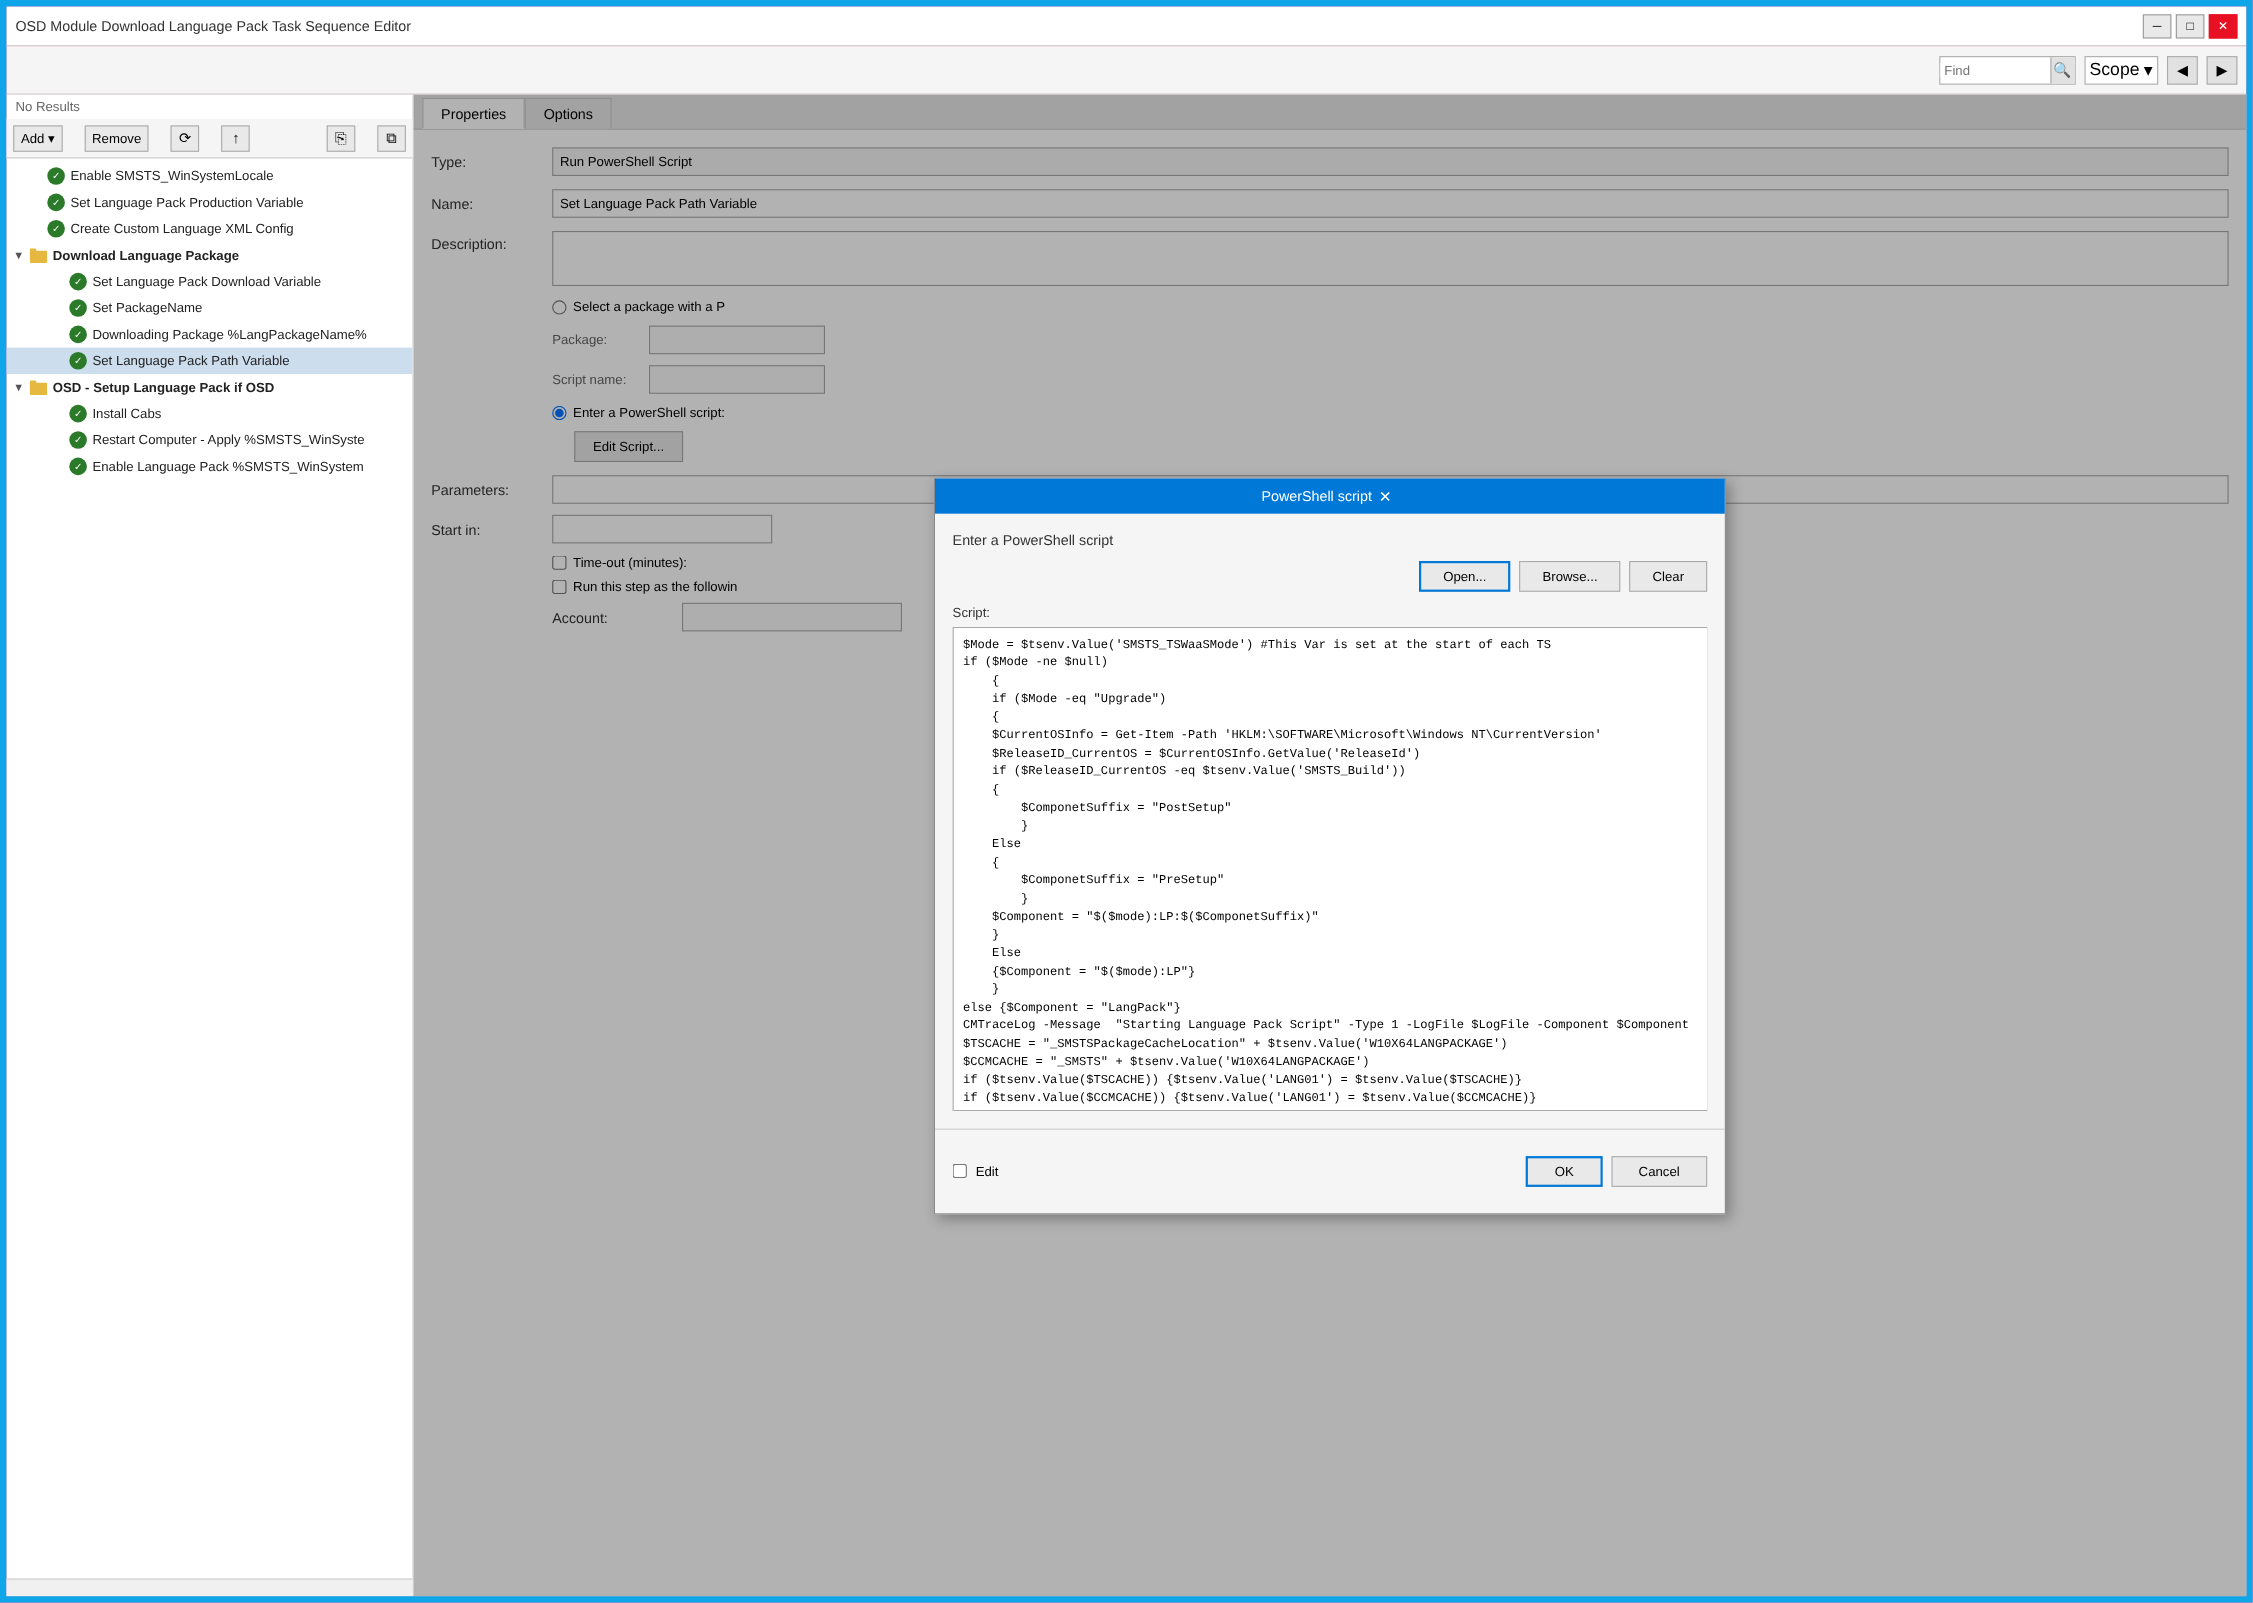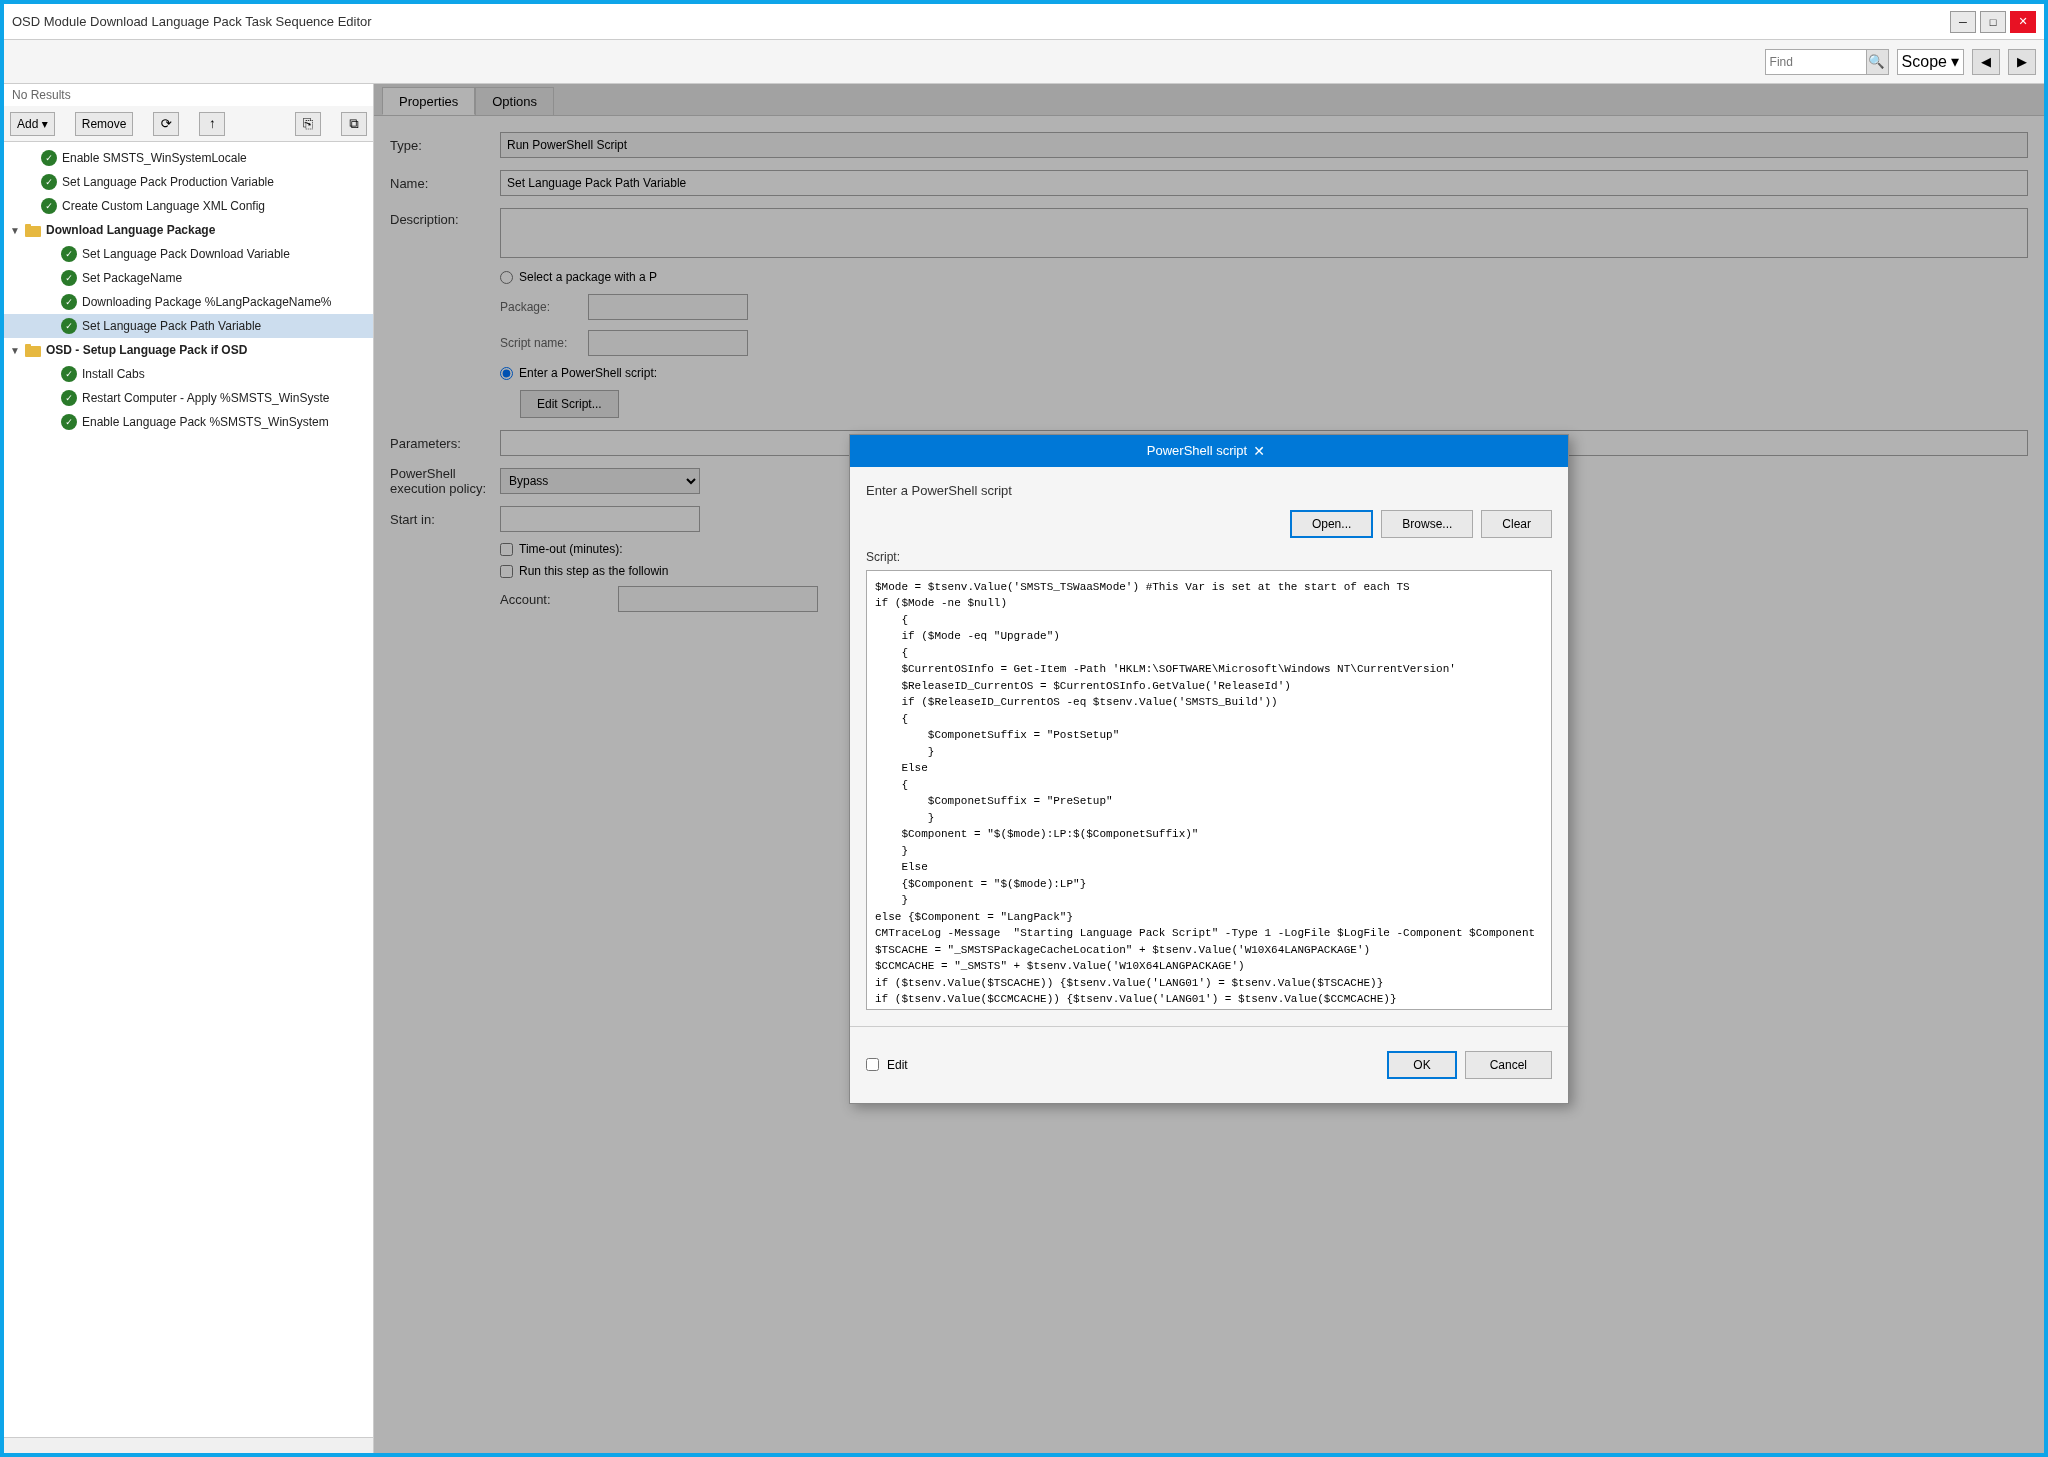--- a/index.html
+++ b/index.html
@@ -9,21 +9,21 @@
       background: #f0f0f0;
       overflow: hidden;
     }
 
     
     .main-window {
       width: 2048px;
       height: 1457px;
       background: #ec4899;
       position: relative;
-      border: 4px solid #0ea5e9;
+      border: 6px solid #0ea5e9;
     }
 
     
     .title-bar {
       background: #fff;
       height: 36px;
       display: flex;
       align-items: center;
       padding: 0 8px;
       border-bottom: 1px solid #ccc;
@@ -680,29 +680,20 @@
 
         <div style="padding-left:130px; margin-bottom:12px;">
           <button class="edit-script-btn">Edit Script...</button>
         </div>
 
         <div class="form-row params-row">
           <span class="form-label">Parameters:</span>
           <input type="text" class="form-input" style="width: 200px;">
         </div>
 
-        <div class="form-row exec-policy-row">
-          <span class="form-label">PowerShell execution policy:</span>
-          <select class="policy-select">
-            <option>Bypass</option>
-            <option>AllSigned</option>
-            <option>Undefined</option>
-            <option>Restricted</option>
-          </select>
-        </div>
 
         <div class="form-row start-in-row">
           <span class="form-label">Start in:</span>
           <input type="text" class="start-in-input" style="">
         </div>
 
         <div class="checkbox-row" style="padding-left:110px;">
           <input type="checkbox" style="">
           <span>Time-out (minutes):</span>
         </div>

